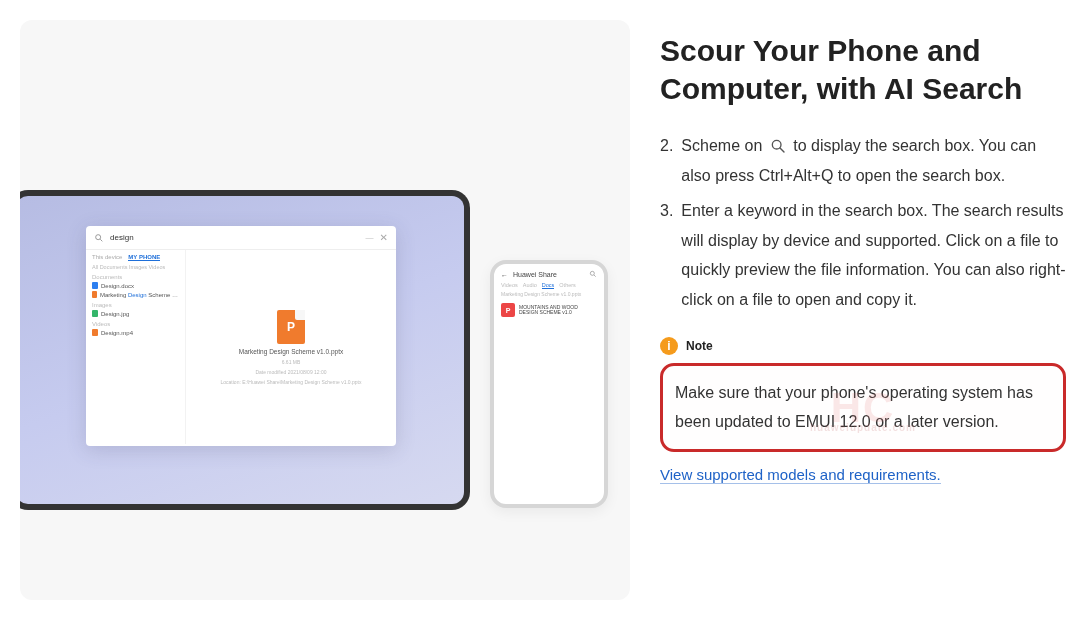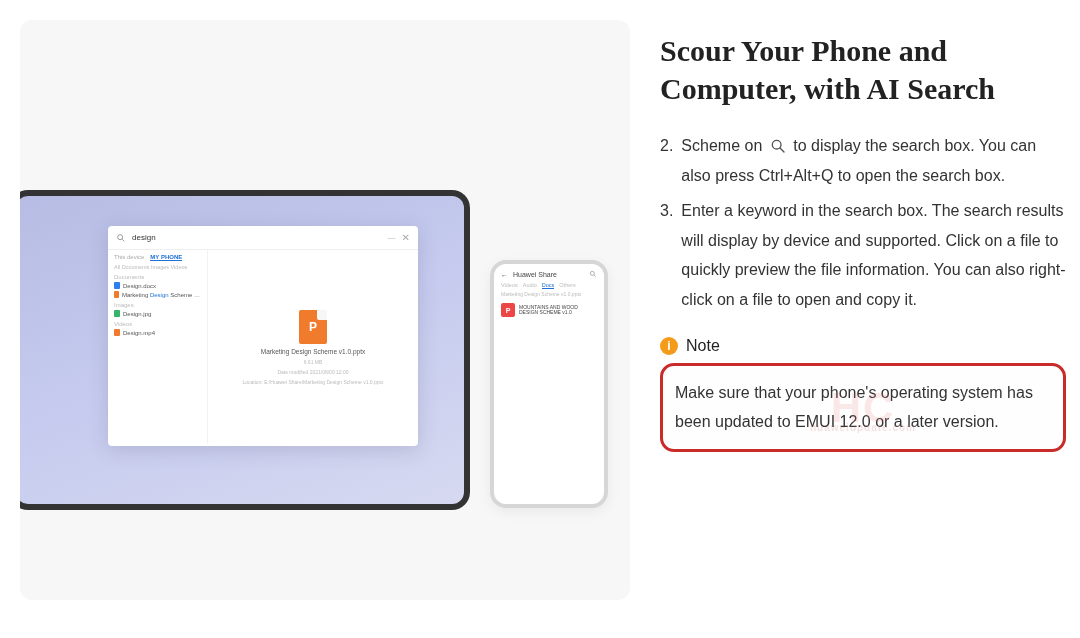--- a/index.html
+++ b/index.html
@@ -42,21 +42,20 @@
   }
   .search-window {
     position: absolute;
     left: 70px; top: 30px;
     width: 310px; height: 220px;
     background:#fff;
     border-radius:4px;
     box-shadow:0 4px 20px rgba(60,60,100,.18);
     font-size:8px;
     color:#555;
-    margin-left:22px;
   }
   .sw-header{
     display:flex; align-items:center; gap:6px;
     padding:6px 8px;
     border-bottom:1px solid #eee;
   }
   .sw-header svg{flex:0 0 auto;}
   .sw-header-input{flex:1;color:#333;}
   .sw-close{color:#aaa;font-size:10px;}
   .sw-body{display:flex;height:calc(100% - 26px);}
@@ -126,21 +125,20 @@
     flex:1;
     display:flex;flex-direction:column;
     color:#222;
   }
   .title{
     font-size:30px;
     font-weight:700;
     line-height:1.25;
     margin-top:12px;
     margin-bottom:24px;
-    font-family:Liberation Serif, serif;
   }
   ol.steps{
     list-style:none;
     font-size:16px;
     line-height:1.85;
     color:#333;
   }
   ol.steps li{
     display:flex;
     gap:8px;
@@ -157,21 +155,21 @@
   .note-head{
     display:flex;align-items:center;gap:8px;
     margin-top:16px;margin-bottom:8px;
   }
   .note-badge{
     width:18px;height:18px;border-radius:50%;
     background:#f59b1c;color:#fff;
     font-size:12px;font-weight:700;
     display:flex;align-items:center;justify-content:center;
   }
-  .note-label{font-weight:400;font-size:16px;}
+  .note-label{font-weight:700;font-size:12px;}
   .note-box{
     border:3px solid #c92a2a;
     border-radius:14px;
     padding:12px 12px;
     font-size:16px;
     line-height:1.85;
     color:#333;
     position:relative;
     background:rgba(255,230,230,0.05);
   }
@@ -309,13 +307,14 @@
     <span class="note-label">Note</span>
   </div>
   <div class="note-box">
     <div class="watermark">
       <span>HC</span>
       <small>huaweiupdate.com</small>
     </div>
     <span>Make sure that your phone's operating system has been updated to EMUI 12.0 or a later version.</span>
   </div>
 
+  <a class="link" href="#">View supported models and requirements.</a>
 </div>
 
 </body></html>

